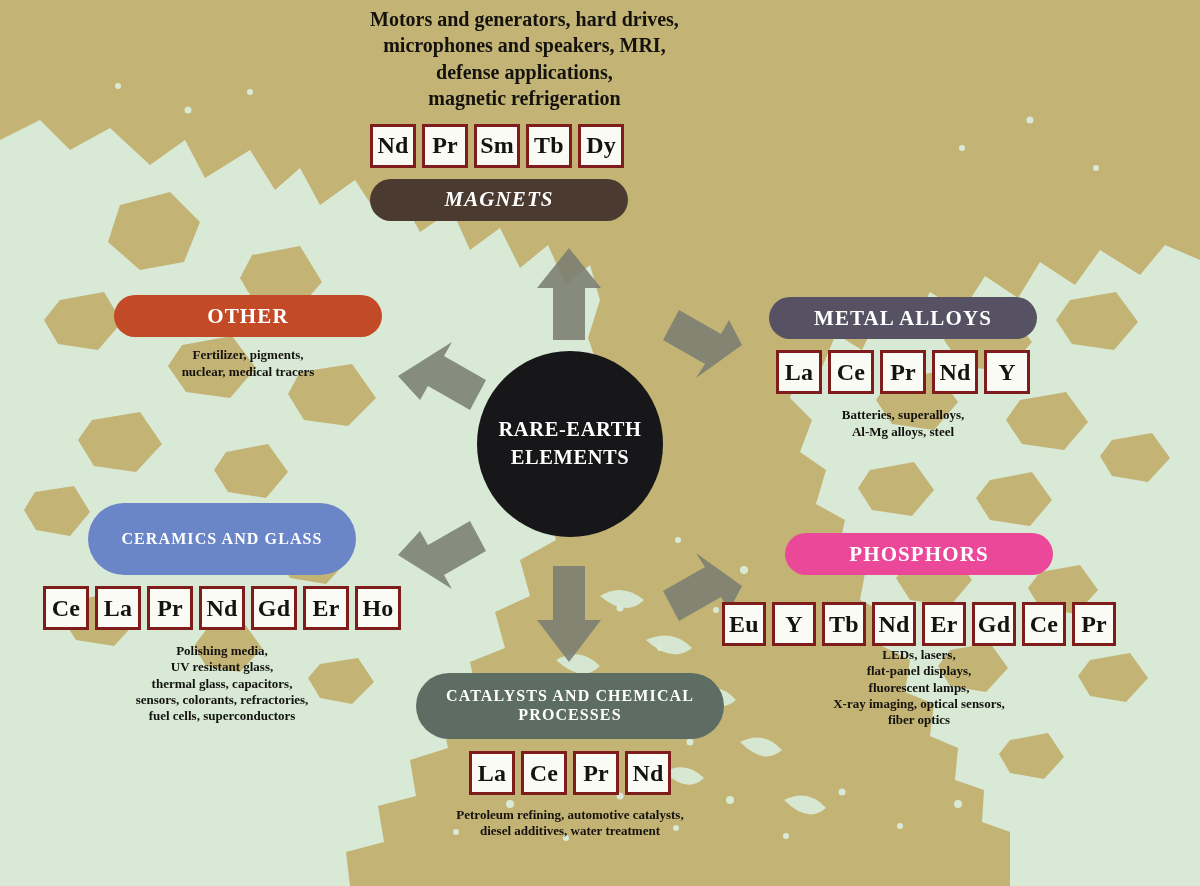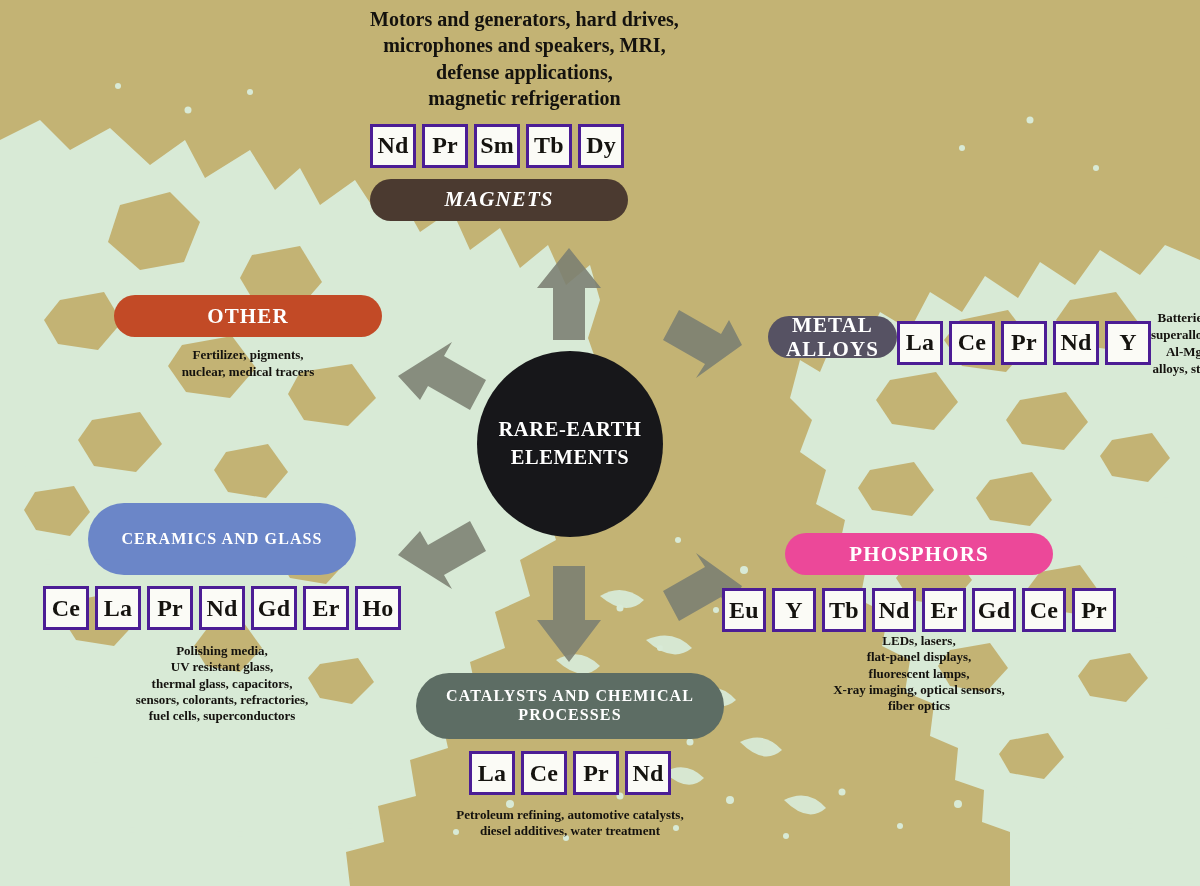--- a/index.html
+++ b/index.html
@@ -78,21 +78,21 @@
   .pill-2line { font-size: 16px; }
 
   .elements-row {
     display: flex;
     gap: 6px;
   }
   .el-box {
     width: 46px;
     height: 44px;
     background: #fbfbf6;
-    border: 3px solid #4c1d95;
+    border: 3px solid #7f1d1d;
     box-sizing: border-box;
     display: flex;
     align-items: center;
     justify-content: center;
     font-size: 24px;
     font-weight: bold;
     color: #15130f;
     letter-spacing: 0.2px;
   }
   .el-box.narrow { width: 44px; }
@@ -119,42 +119,42 @@
   #grp-other {
     left: 113px; top: 295px; width: 270px;
     display: flex; flex-direction: column; align-items: center;
   }
   #grp-other .pill { width: 268px; height: 42px; }
   #grp-other .blurb { margin-top: 10px; line-height: 1.3; }
 
   
   #grp-metal {
     left: 768px; top: 297px; width: 270px;
-    display: flex; flex-direction: row; align-items: center;
+    display: flex; flex-direction: column; align-items: center;
   }
   #grp-metal .pill { width: 268px; height: 42px; }
   #grp-metal .elements-row { margin-top: 11px; }
   #grp-metal .blurb { margin-top: 13px; line-height: 1.3; }
 
   
   #grp-ceramics {
     left: 36px; top: 503px; width: 372px;
     display: flex; flex-direction: column; align-items: center;
   }
   #grp-ceramics .pill { width: 268px; height: 72px; }
   #grp-ceramics .elements-row { margin-top: 11px; }
   #grp-ceramics .blurb { margin-top: 13px; line-height: 1.25; }
 
   
   #grp-phosphors {
     left: 704px; top: 533px; width: 430px;
     display: flex; flex-direction: column; align-items: center;
   }
   #grp-phosphors .pill { width: 268px; height: 42px; }
-  #grp-phosphors .elements-row { margin-top: 13px; }
+  #grp-phosphors .elements-row { margin-top: 27px; }
   #grp-phosphors .blurb { margin-top: 1px; line-height: 1.25; }
 
   
   #grp-catalysts {
     left: 330px; top: 673px; width: 480px;
     display: flex; flex-direction: column; align-items: center;
   }
   #grp-catalysts .pill { width: 308px; height: 66px; }
   #grp-catalysts .elements-row { margin-top: 12px; }
   #grp-catalysts .blurb { margin-top: 12px; line-height: 1.25; }

